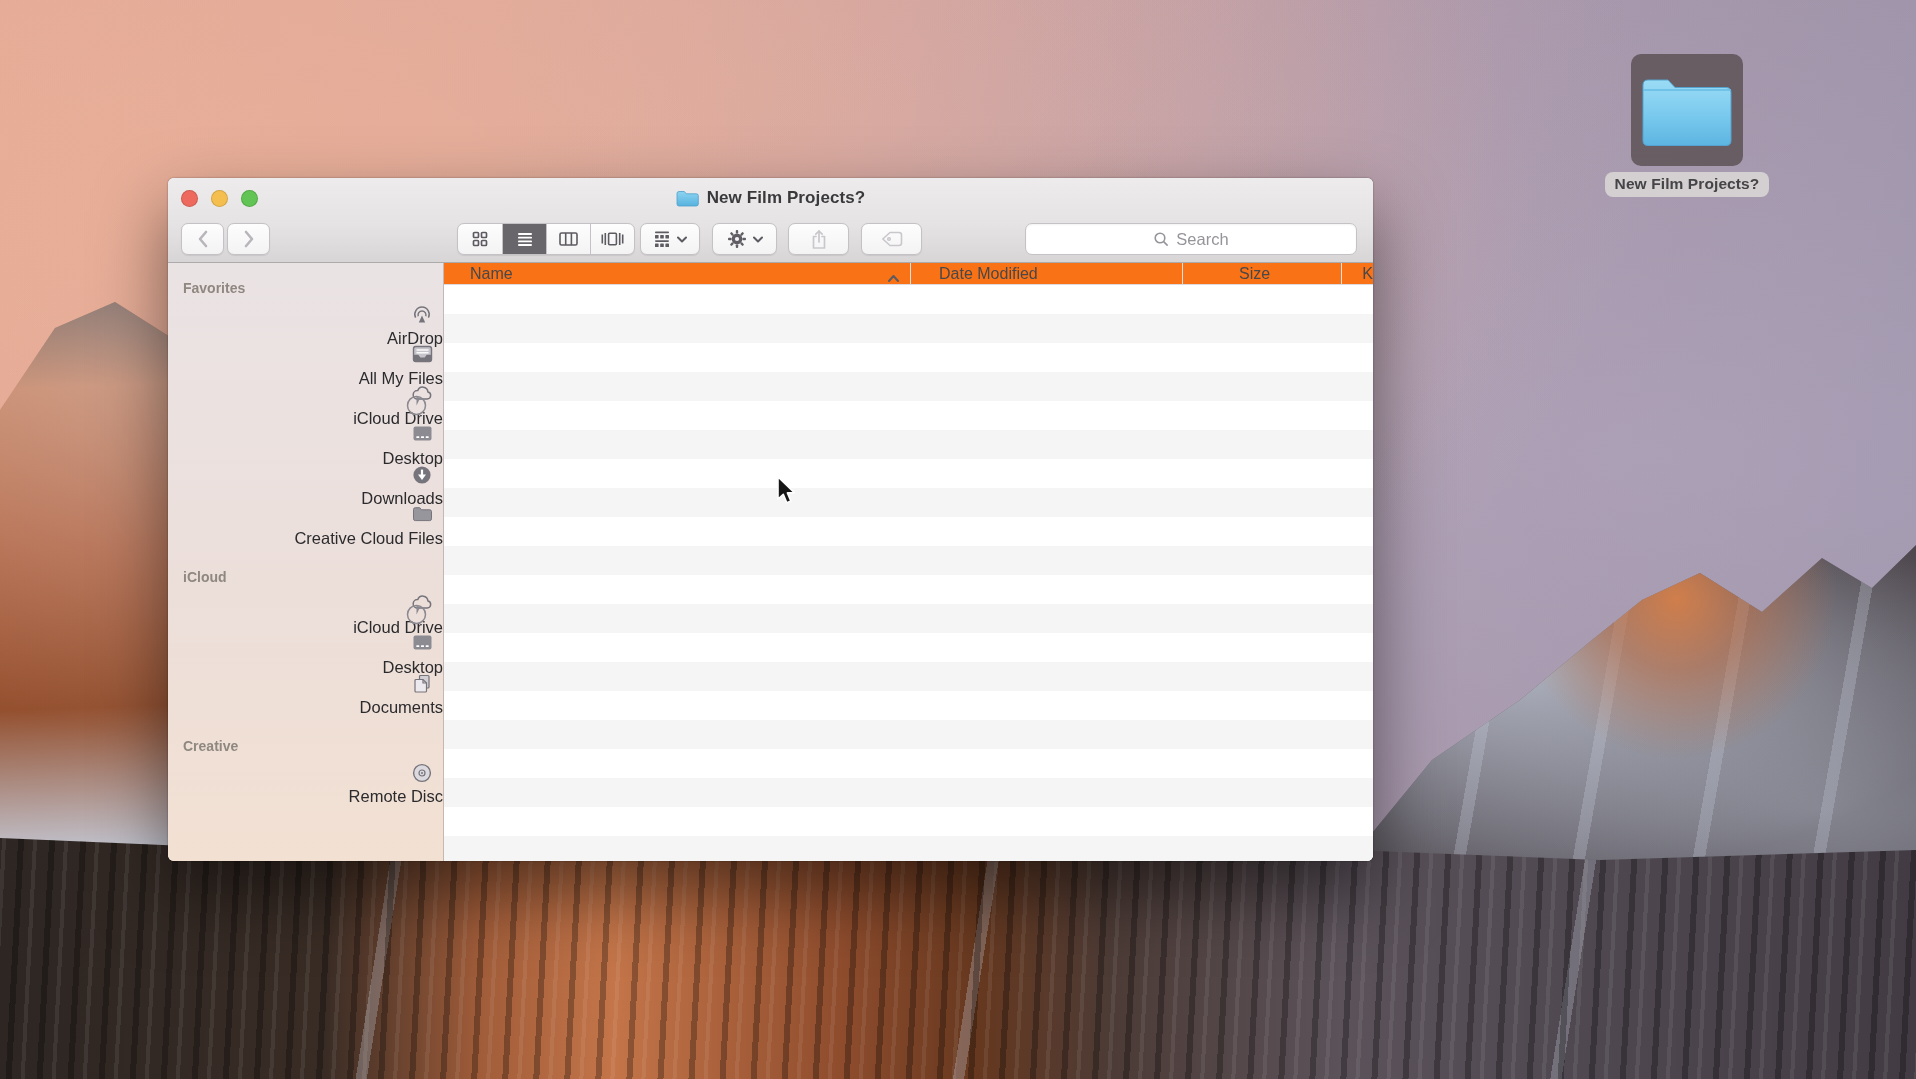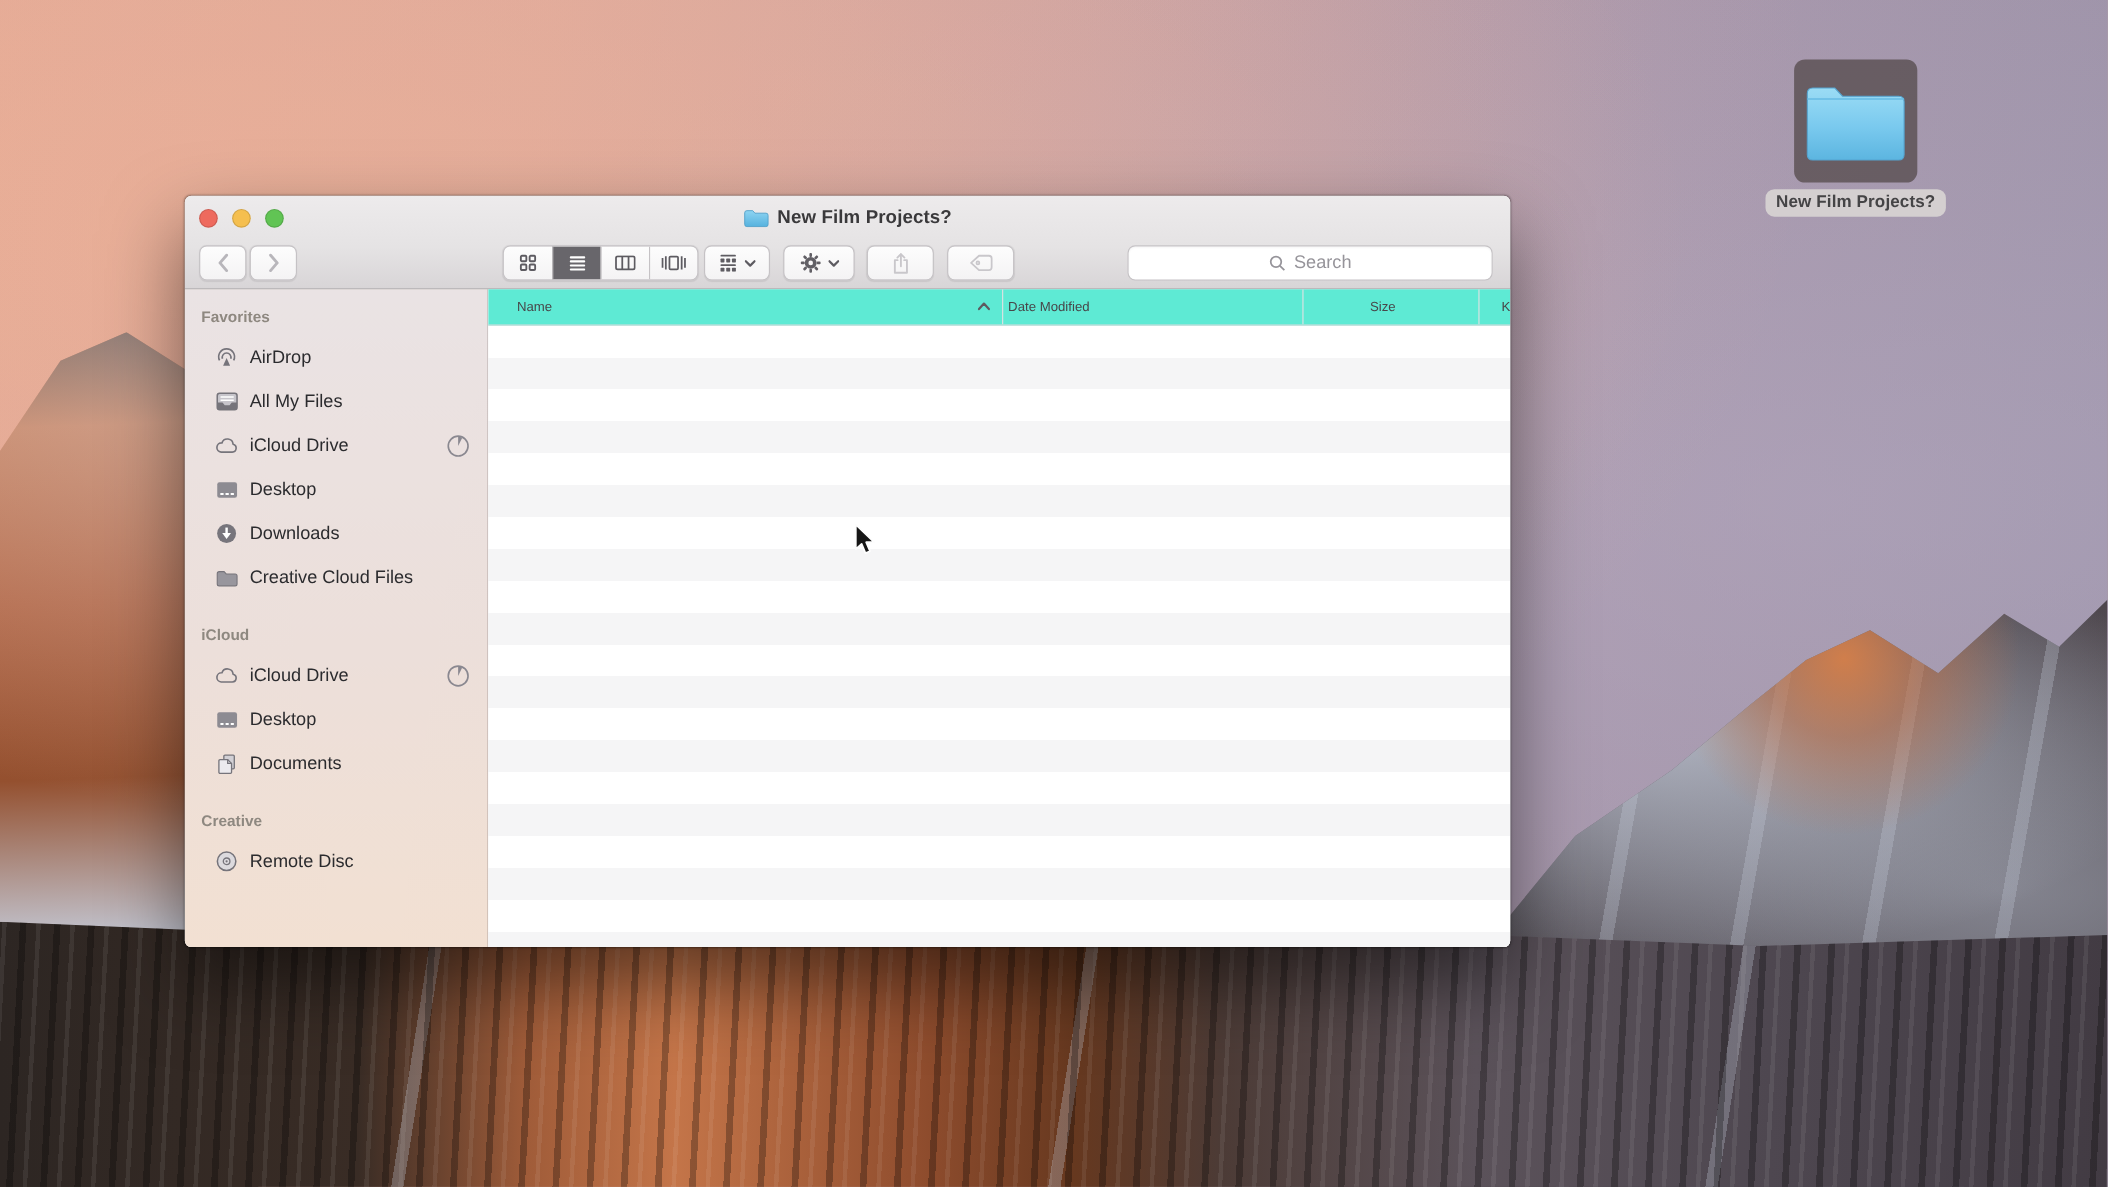--- a/index.html
+++ b/index.html
@@ -70,30 +70,30 @@
   .b-tags { left:693px; width:61px; }
   .search { position:absolute; right:16px; top:5px; width:332px; height:32px; border:1px solid #c5c2c5; border-radius:7px; background:#fff;
     display:flex; align-items:center; justify-content:center; gap:6px; color:#96949a; font-size:16.5px; box-shadow:inset 0 1px 2px rgba(0,0,0,.05); }
 
   .wbody { display:flex; height:598px; }
 
   
   .sidebar { width:276px; height:100%; padding-top:15px; background:linear-gradient(180deg, #eae3e4 0%, #ecdfda 55%, #f2e0d2 100%); border-right:1px solid rgba(120,110,110,.35); overflow:hidden; }
   .section { margin-bottom:22px; }
   .sec-label { height:20px; line-height:20px; margin:0 0 7px 15px; font-size:14px; font-weight:700; color:#8e8880; }
-  .s-item { position:relative; height:40px; display:flex; align-items:center; padding-left:26px; font-size:16.5px; color:#2b2b2e; cursor:default; }
+  .s-item { position:relative; height:40px; display:flex; align-items:flex-end; font-size:16.5px; color:#2b2b2e; cursor:default;flex-direction:column; }
   .s-item .ic { width:24px; display:flex; justify-content:center; margin-right:9px; flex:0 0 24px; }
   .s-item .pie { position:absolute; right:16px; top:10px; }
 
   
   .content { flex:1; display:flex; flex-direction:column; background:#fff; min-width:0; }
-  .lheader { position:relative; height:33px; background:#5eead4; border-bottom:1px solid #dcdadc; display:flex; font-size:12px; color:#48474a; overflow:hidden; }
+  .lheader { position:relative; height:22px; background:#f97316; border-bottom:1px solid #dcdadc; display:flex; font-size:16px; color:#48474a; overflow:hidden; }
   .hc { position:relative; display:flex; align-items:center; height:100%; }
   .hc-name { width:468px; padding-left:26px; }
-  .hc-date { width:273px; padding-left:4px; border-left:1px solid #e3e1e3; }
+  .hc-date { width:273px; padding-left:28px; border-left:1px solid #e3e1e3; }
   .hc-size { width:160px; justify-content:center; padding-right:15px; border-left:1px solid #e3e1e3; }
   .hc-kind { flex:1; padding-left:20px; border-left:1px solid #e3e1e3; white-space:nowrap; }
   .sortind { position:absolute; right:10px; top:11px; }
   .rows { flex:1; background:repeating-linear-gradient(180deg, #ffffff 0 29px, #f5f5f6 29px 58px); }
 
   
   .cursor { position:absolute; left:776px; top:476px; z-index:50; }
 
   svg { display:block; }
 </style>

